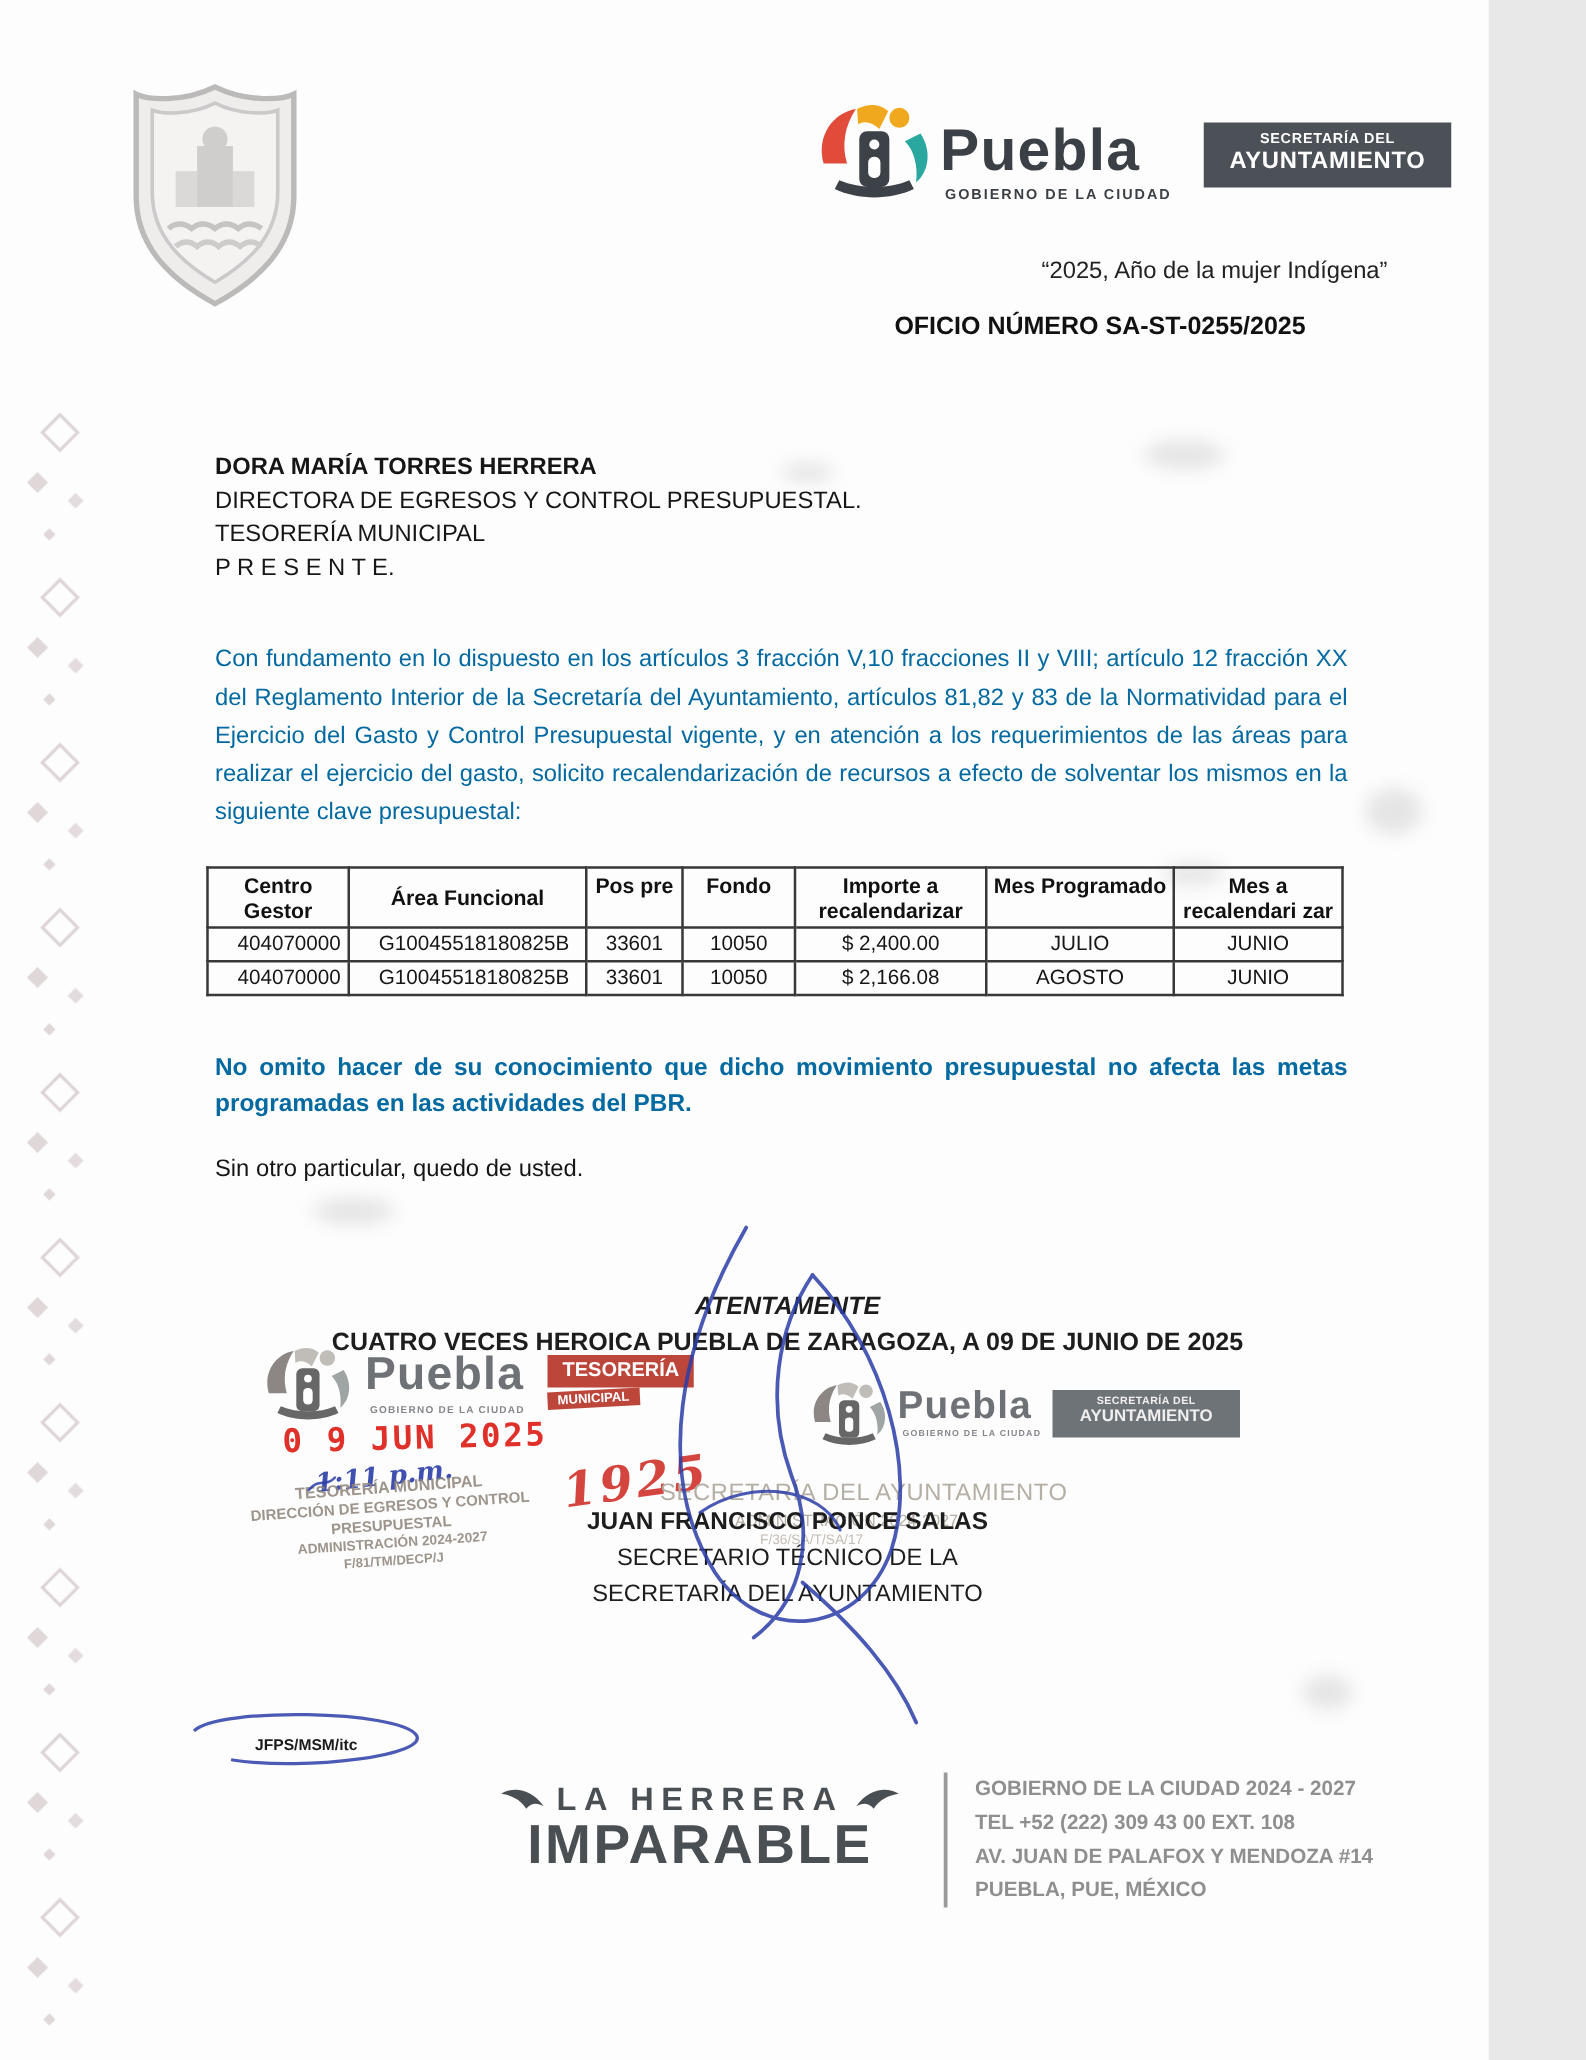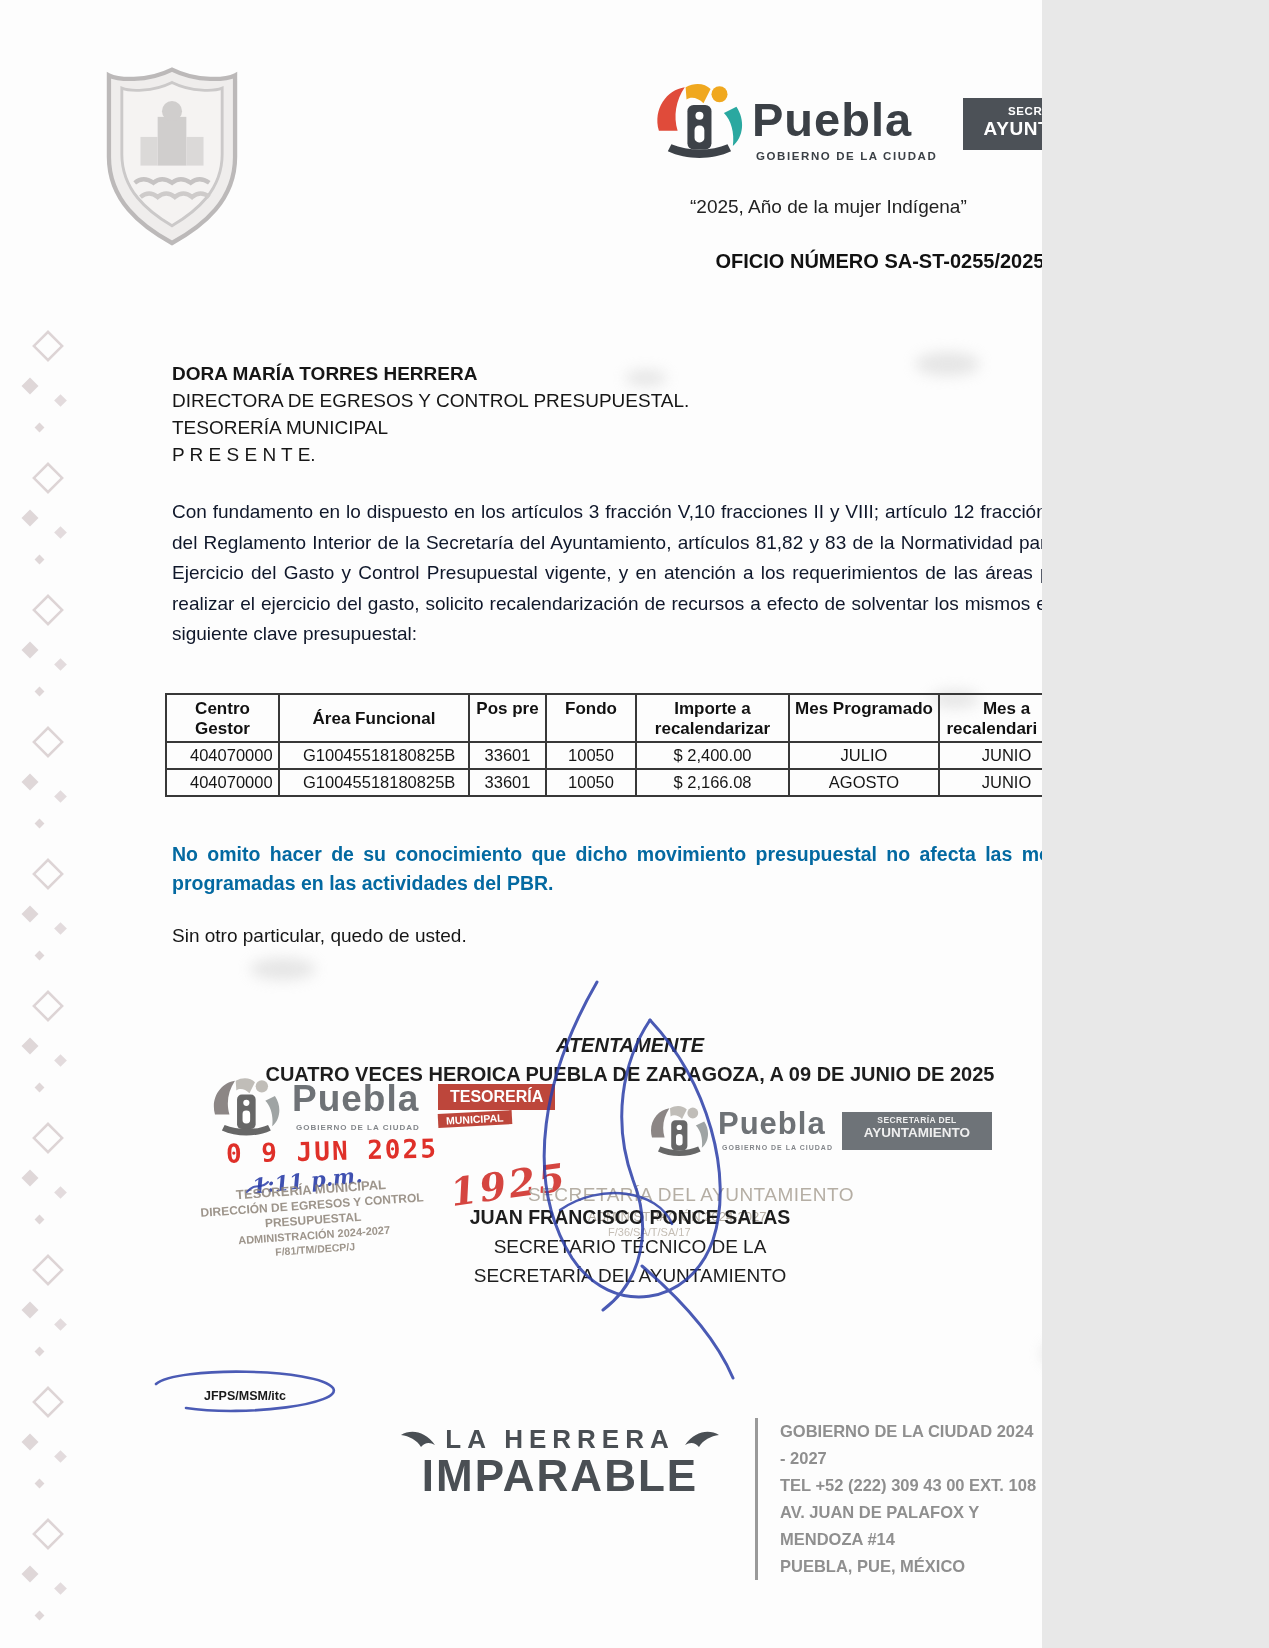--- a/index.html
+++ b/index.html
@@ -1,37 +1,37 @@
 <!DOCTYPE html>
 <html><head>
 <meta charset="utf-8">
 <style>
   * { margin:0; padding:0; box-sizing:border-box; }
   body { background:#e8e8e8; font-family:"Liberation Sans", sans-serif; }
   .page {
-    position:relative; width:1042px; height:1648px; background:#fdfdfd;
+    position:relative; width:1191px; height:1648px; background:#fdfdfd;
     overflow:hidden; color:#1d1d1d;
   }
   .abs { position:absolute; }
 
   
   .crest { position:absolute; left:86px; top:60px; width:172px; height:194px; opacity:.85; }
   .plogo-icon { position:absolute; left:650px; top:80px; width:98px; height:82px; }
   .brand { position:absolute; left:752px; top:92px; font-size:47px; font-weight:bold; color:#3b4046; letter-spacing:1px; }
   .brand-sub { position:absolute; left:756px; top:150px; font-size:11.5px; font-weight:bold; color:#3b4046; letter-spacing:1.6px; }
   .badge { position:absolute; left:963px; top:98px; width:198px; height:52px; background:#4c5157; color:#fff; text-align:center; padding-top:7px; }
   .badge .t { font-size:11.5px; font-weight:bold; letter-spacing:.6px; display:block; }
   .badge .b { font-size:19px; font-weight:bold; letter-spacing:.6px; display:block; margin-top:1px; }
-  .quote { position:absolute; left:690px; top:196px; width:420px; text-align:left; font-size:19px; color:#222; }
+  .quote { position:absolute; left:690px; top:206px; width:420px; text-align:right; font-size:19px; color:#222; }
   .oficio { position:absolute; left:620px; top:250px; width:520px; text-align:center; font-size:20px; font-weight:bold; color:#111; }
 
   
   .recipient { position:absolute; left:172px; top:360px; font-size:19px; line-height:27px; color:#161616; }
   .recipient .nm { font-weight:bold; }
-  .paragraph { position:absolute; left:172px; top:497px; width:906px; font-size:19px; line-height:30.5px; text-align:justify; color:#0f172a; }
+  .paragraph { position:absolute; left:172px; top:513px; width:906px; font-size:19px; line-height:30.5px; text-align:justify; color:#0369a1; }
   .note { position:absolute; left:172px; top:840px; width:906px; font-size:19.5px; line-height:29px; font-weight:bold; text-align:justify; color:#0369a1; }
   .closing { position:absolute; left:172px; top:925px; font-size:19px; color:#161616; }
 
   
   .doc-table { position:absolute; left:165px; top:693px; width:908px; border-collapse:collapse; table-layout:fixed; }
   .doc-table th, .doc-table td { border:2px solid #383838; overflow:hidden; }
   .doc-table th { font-size:17px; font-weight:bold; text-align:center; vertical-align:top; padding:4px 3px 2px; line-height:20px; color:#111; }
   .doc-table th.vmid { vertical-align:middle; }
   .doc-table td { font-size:16.5px; text-align:center; height:27px; padding:1px 4px; color:#161616; }
   .doc-table td.lft { text-align:left; padding-left:23px; }

